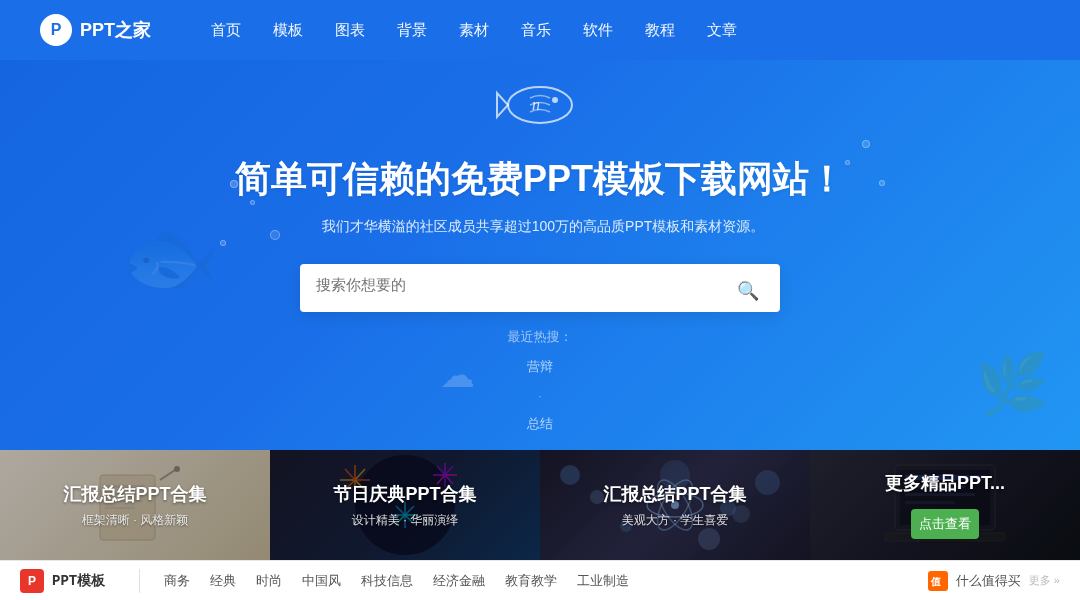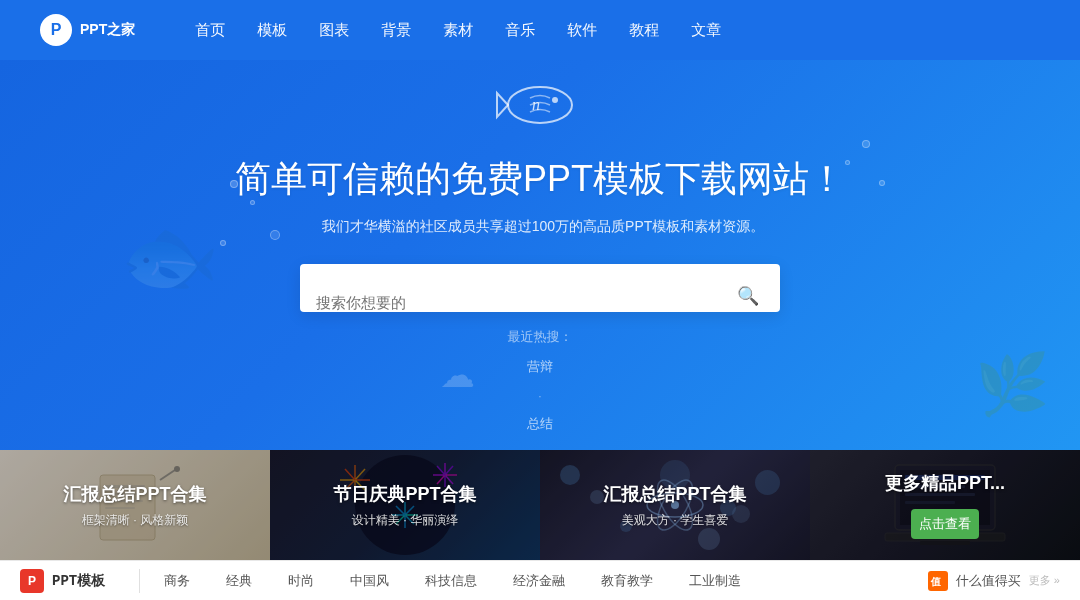--- a/index.html
+++ b/index.html
@@ -28,21 +28,21 @@
       border-radius: 50%;
       display: flex;
       align-items: center;
       justify-content: center;
       color: #1a6fe8;
       font-weight: bold;
       font-size: 16px;
     }
     .logo-text {
       color: white;
-      font-size: 14px;
+      font-size: 18px;
       font-weight: bold;
     }
     .nav {
       display: flex;
       gap: 32px;
     }
     .nav-item {
       color: white;
       font-size: 15px;
       cursor: pointer;
@@ -79,38 +79,38 @@
     }
     .tree-right {
       right: 40px;
       bottom: 40px;
       font-size: 50px;
     }
 
     .hero-title {
       color: white;
       font-size: 36px;
-      font-weight: normal;
+      font-weight: bold;
       margin-bottom: 14px;
       text-shadow: 0 1px 3px rgba(0,0,0,0.1);
     }
     .hero-subtitle {
       color: rgba(255,255,255,0.85);
       font-size: 14px;
       margin-bottom: 28px;
       margin-left: 6px;
     }
     .search-bar {
       display: flex;
-      align-items: flex-end;
+      align-items: flex-start;
       background: white;
       border-radius: 4px;
       width: 480px;
       height: 48px;
-      padding: 1px 16px;
+      padding: 12px 16px;
       margin-bottom: 16px;
       box-shadow: 0 4px 15px rgba(0,0,0,0.1);
     }
     .search-input {
       flex: 1;
       border: none;
       outline: none;
       font-size: 15px;
       color: #999;
       background: transparent;
@@ -241,21 +241,21 @@
       font-weight: bold;
     }
     .footer-logo-text {
       color: #333;
       font-size: 14px;
       font-weight: bold;
       font-family: Liberation Mono, monospace;
     }
     .footer-cats {
       display: flex;
-      gap: 36px;
+      gap: 20px;
       flex: 1;
     }
     .footer-cat {
       color: #555;
       font-size: 13px;
       cursor: pointer;
     }
     .footer-right {
       display: flex;
       align-items: center;

